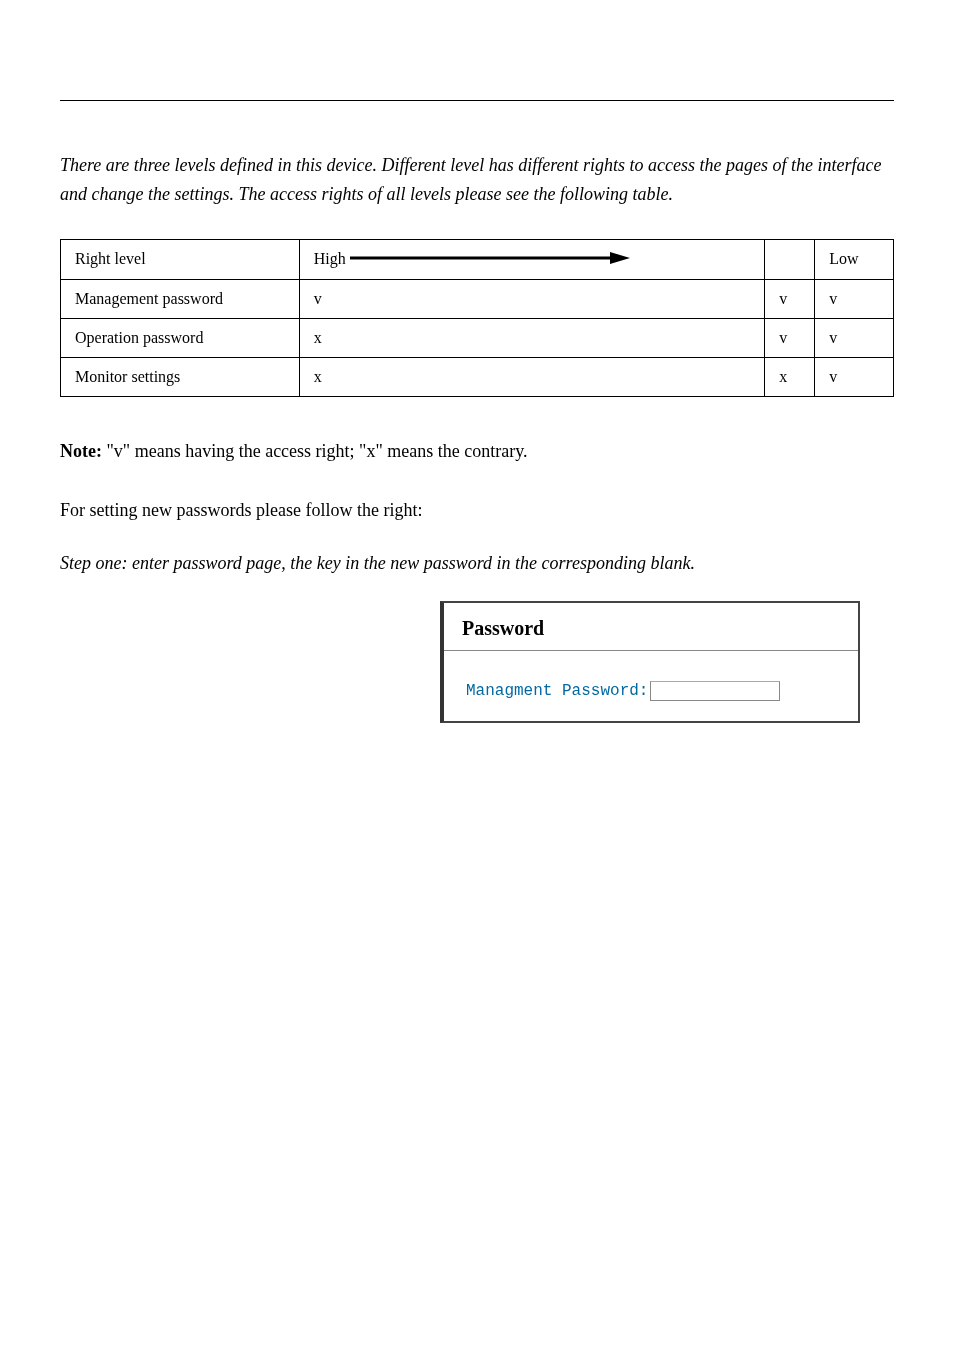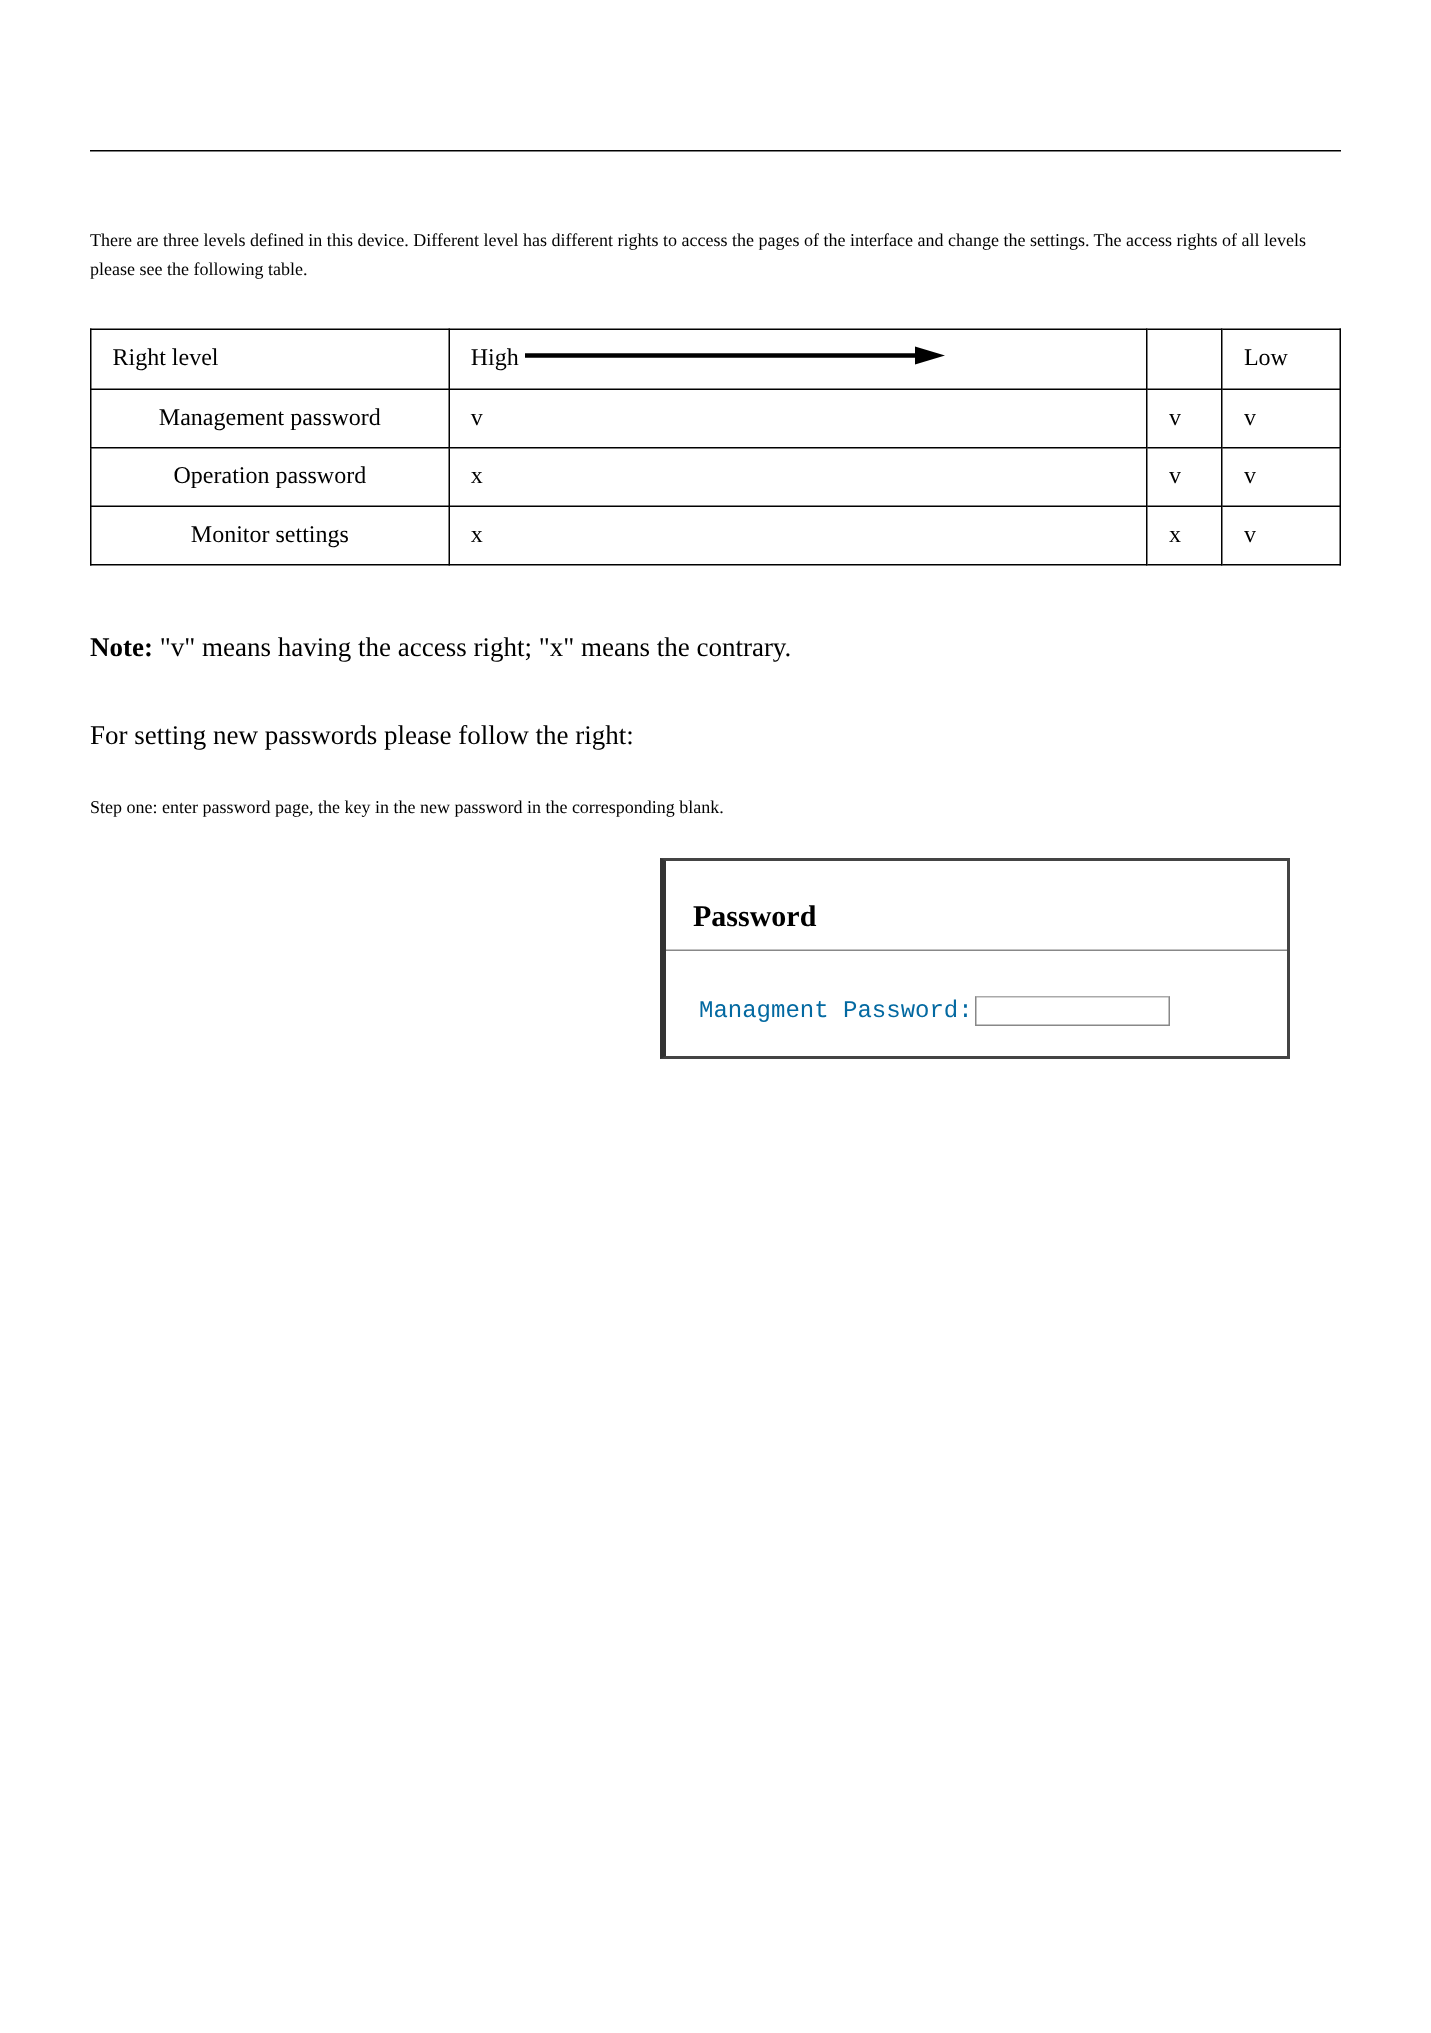--- a/index.html
+++ b/index.html
@@ -16,42 +16,43 @@
       position: relative;
       padding: 0 60px;
     }
     .header-rule {
       border: none;
       border-top: 1px solid #000;
       margin-top: 100px;
       margin-bottom: 50px;
     }
     .para {
-      font-size: 12px;
+      font-size: 18px;
       line-height: 1.6;
       margin-bottom: 24px;
+      font-style: italic;
     }
     .permissions-table {
       border-collapse: collapse;
       width: 100%;
       margin-top: 30px;
       margin-bottom: 40px;
     }
     .permissions-table td {
       border: 1px solid #000;
       padding: 10px 14px;
       font-size: 16px;
       vertical-align: top;
       text-align: left;
     }
     .permissions-table tr:first-child td:first-child {
       text-align: left;
     }
     .permissions-table tr td:first-child {
-      text-align: center;
+      text-align: left;
     }
     .arrow-wrap {
       display: inline-block;
       vertical-align: middle;
     }
     .arrow-svg {
       width: 280px;
       height: 14px;
     }
     .note {
@@ -71,21 +72,21 @@
       margin-left: 380px;
       margin-top: 10px;
       border: 2px solid #444;
       border-left: 4px solid #333;
       width: 420px;
       padding: 0;
     }
     .figure-title {
       font-size: 20px;
       font-weight: bold;
-      padding: 26px 18px 10px 18px;
+      padding: 14px 18px 10px 18px;
       border-bottom: 1px solid #888;
     }
     .figure-body {
       padding: 30px 18px 12px 22px;
     }
     .field-row {
       display: flex;
       align-items: center;
       margin-bottom: 8px;
       font-family: "Courier New", monospace;

